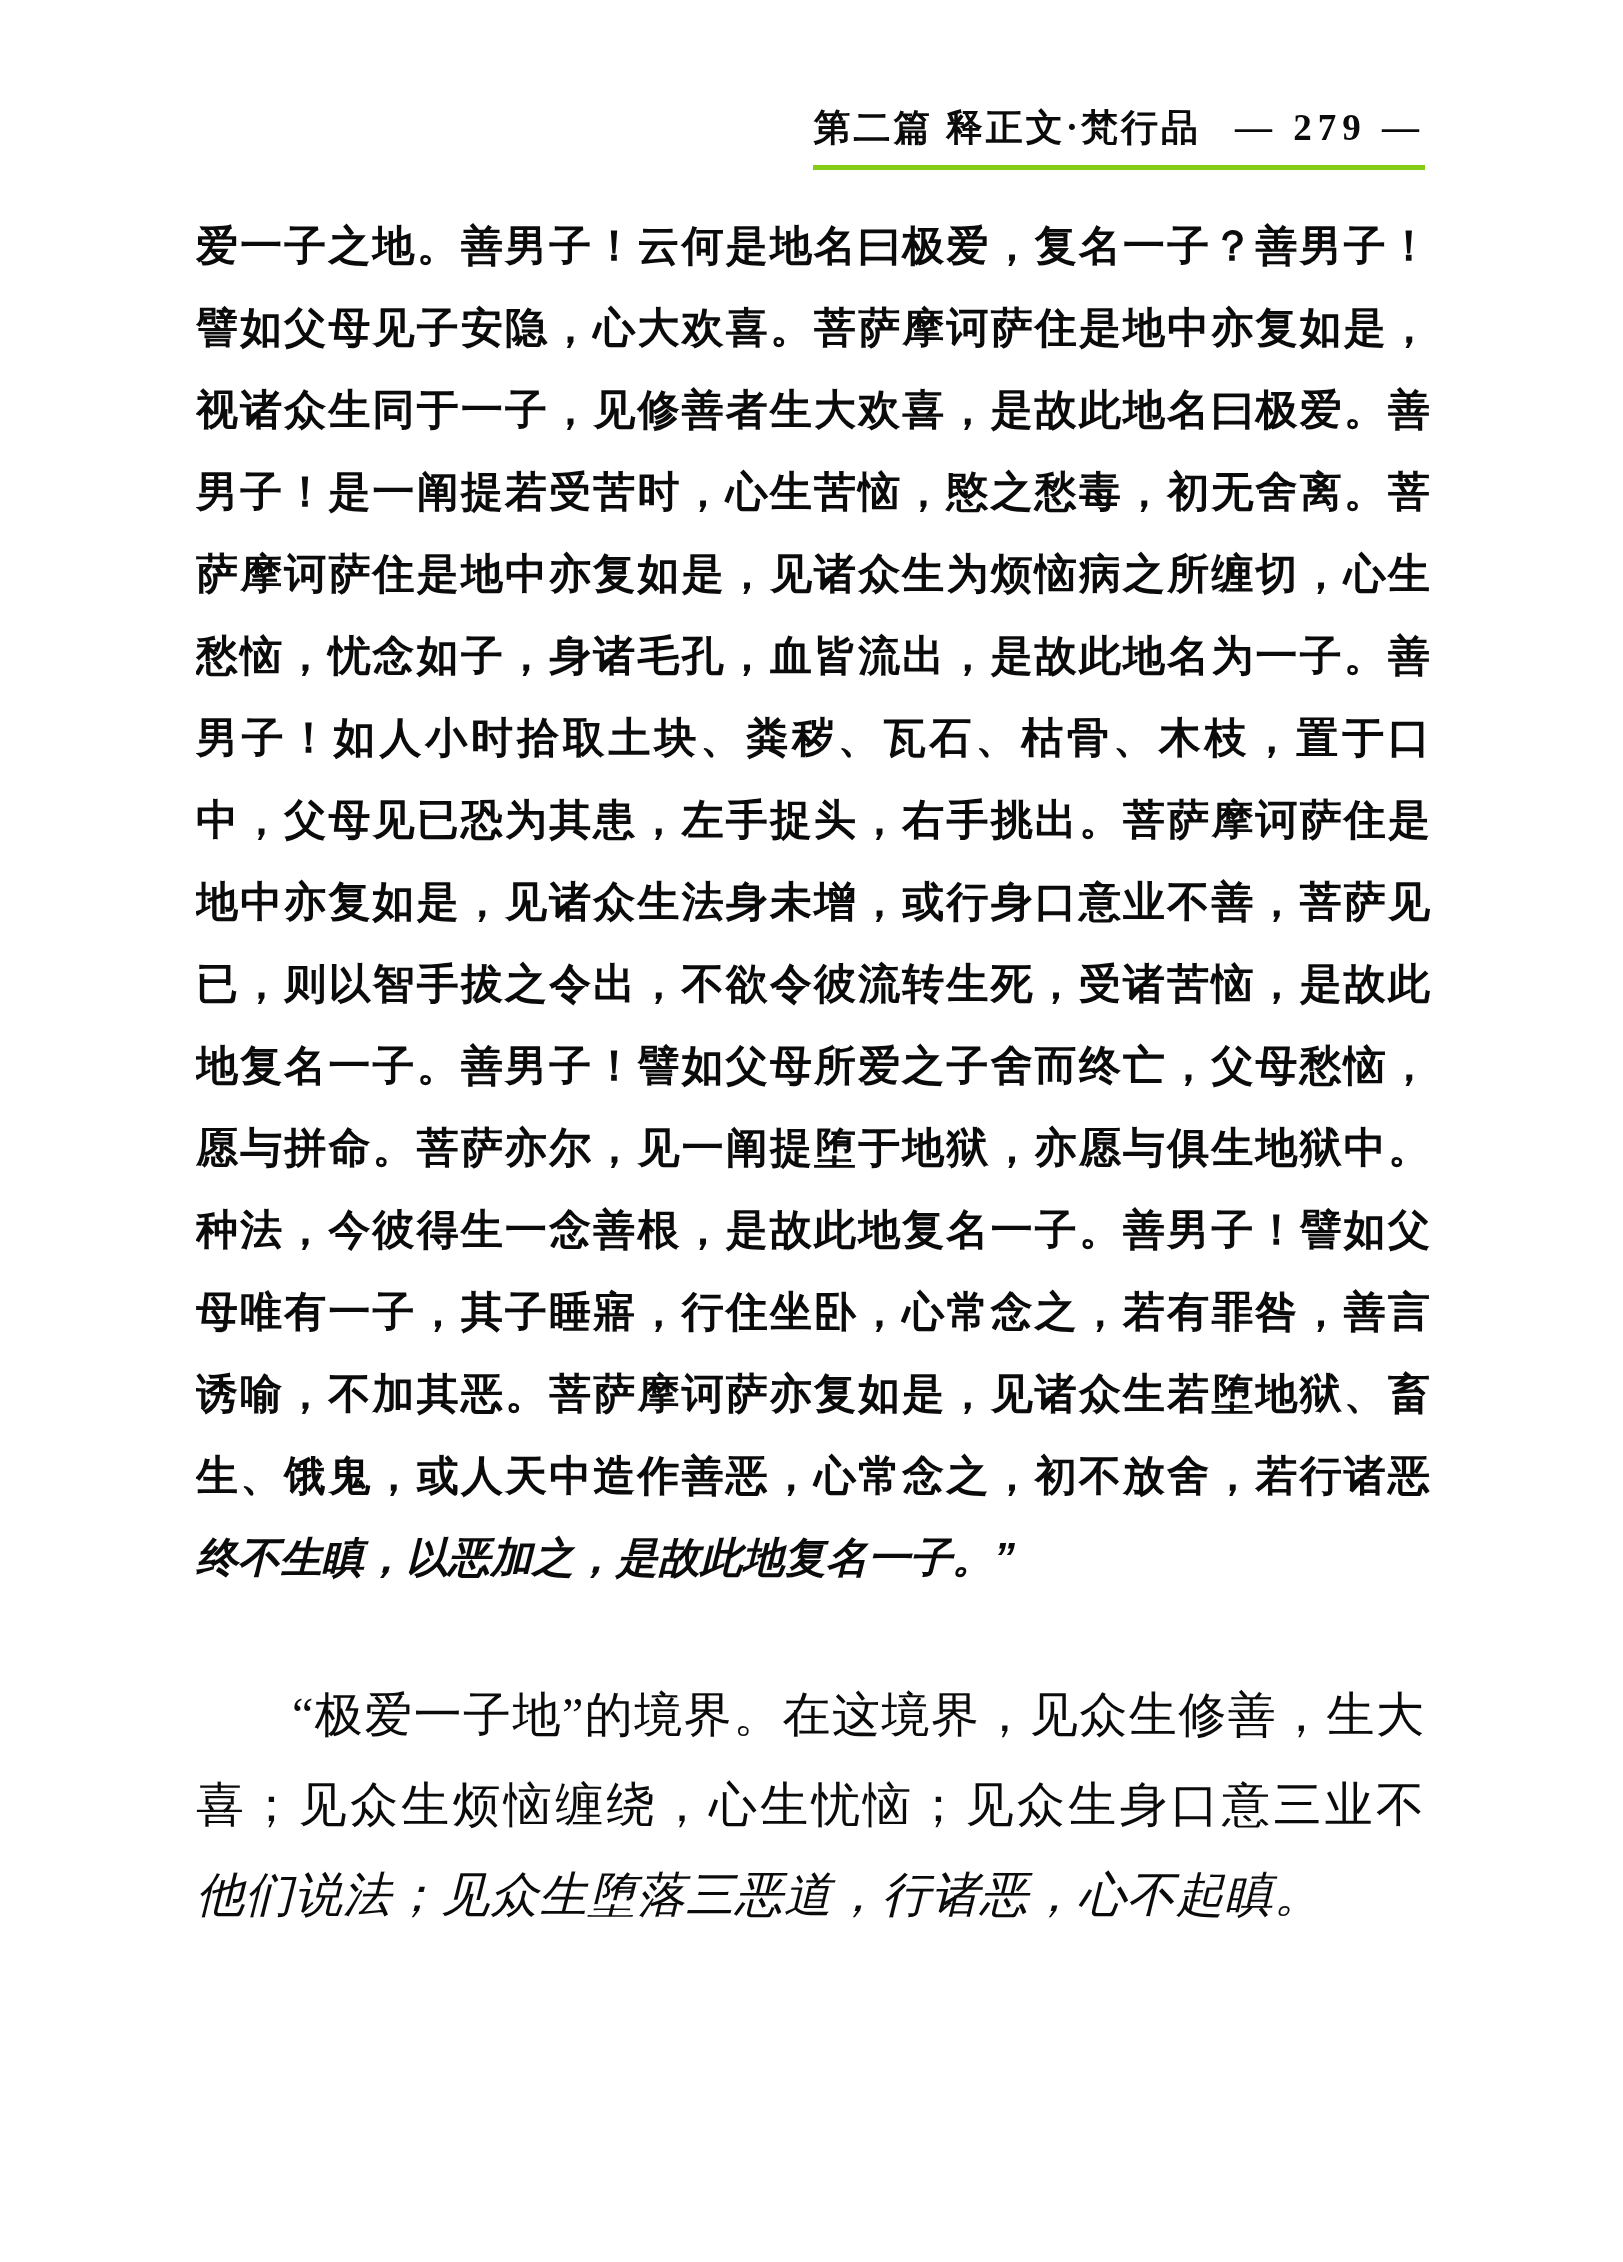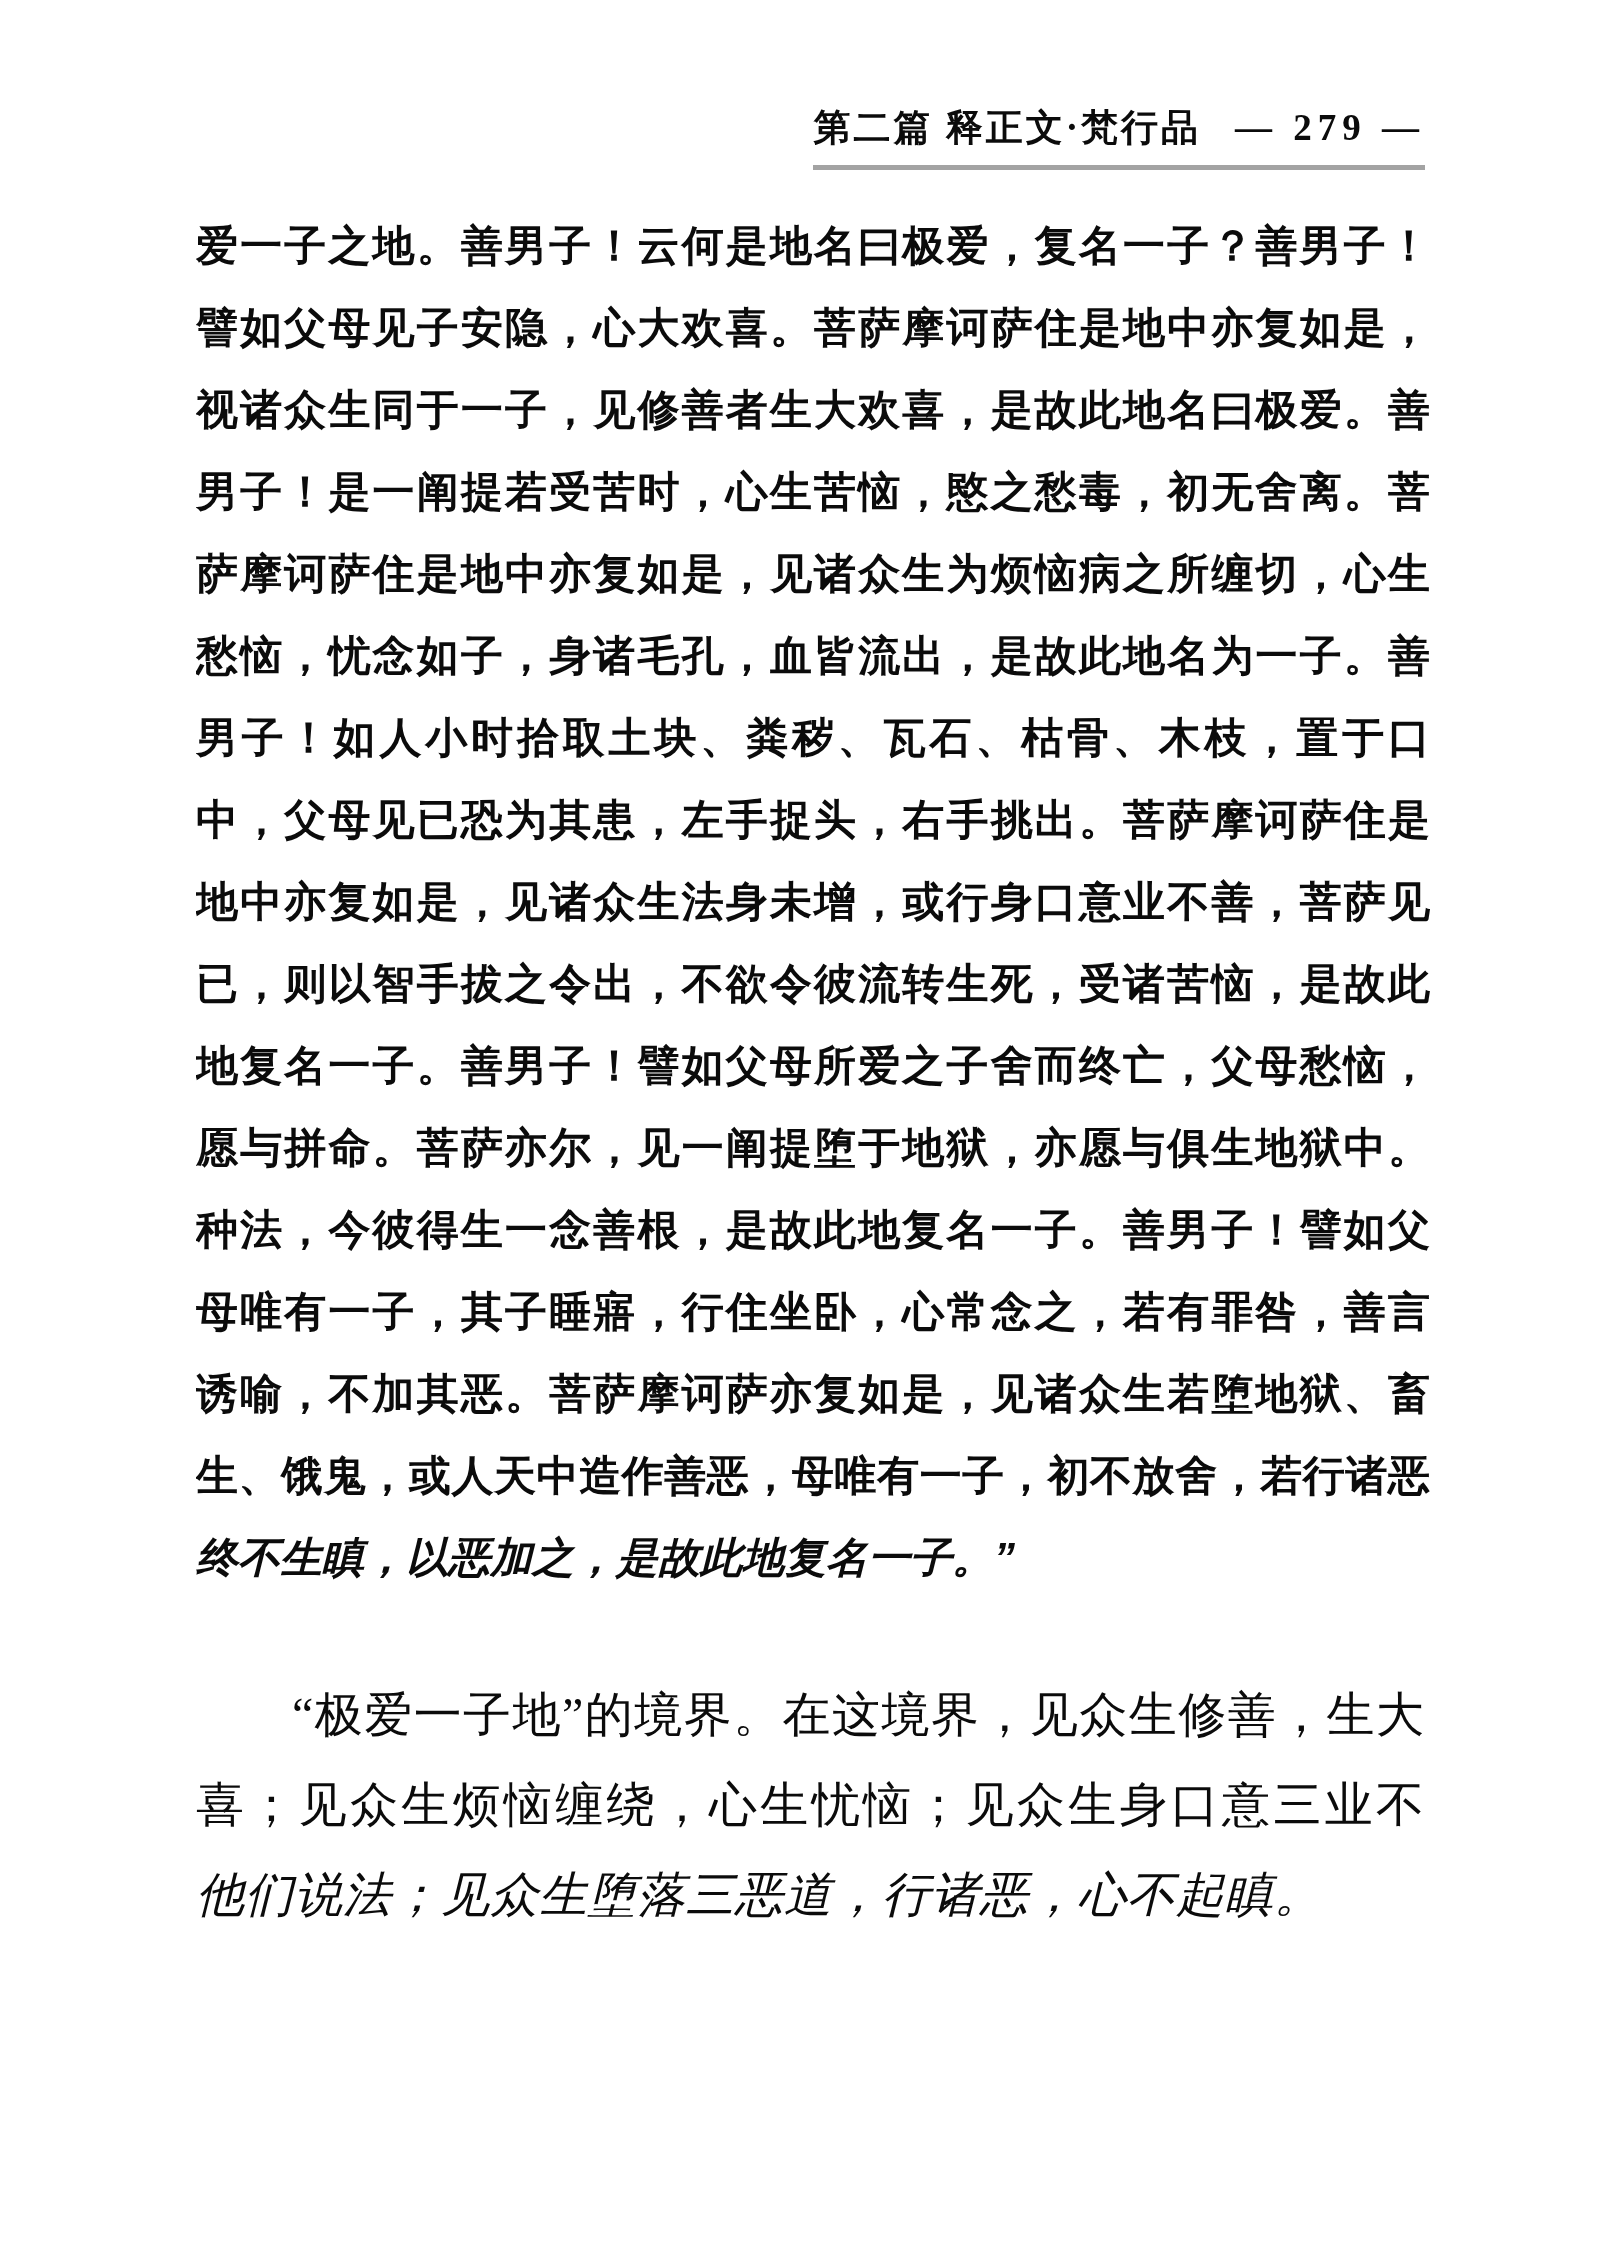--- a/index.html
+++ b/index.html
@@ -15,21 +15,21 @@
   .header {
     position:absolute;
     top:103px; right:199px;
     font-family:"Liberation Serif", serif;
     font-weight:700;
     font-size:37px;
     white-space:nowrap;
   }
   .header-inner {
     display:inline-block;
-    border-bottom:5px solid #a3a3a3;
+    border-bottom:5px solid #84cc16;
     padding-bottom:12px;
     letter-spacing:3px;
   }
   .pagenum {
     margin-left:34px;
     letter-spacing:6px;
     font-weight:700;
   }
   
   .sutra {
@@ -86,21 +86,21 @@
       <div class="cjk-line">愁恼，忧念如子，身诸毛孔，血皆流出，是故此地名为一子。善</div>
       <div class="cjk-line">男子！如人小时拾取土块、粪秽、瓦石、枯骨、木枝，置于口</div>
       <div class="cjk-line">中，父母见已恐为其患，左手捉头，右手挑出。菩萨摩诃萨住是</div>
       <div class="cjk-line">地中亦复如是，见诸众生法身未增，或行身口意业不善，菩萨见</div>
       <div class="cjk-line">已，则以智手拔之令出，不欲令彼流转生死，受诸苦恼，是故此</div>
       <div class="cjk-line">地复名一子。善男子！譬如父母所爱之子舍而终亡，父母愁恼，</div>
       <div class="cjk-line">愿与拼命。菩萨亦尔，见一阐提堕于地狱，亦愿与俱生地狱中。</div>
       <div class="cjk-line">种法，今彼得生一念善根，是故此地复名一子。善男子！譬如父</div>
       <div class="cjk-line">母唯有一子，其子睡寤，行住坐卧，心常念之，若有罪咎，善言</div>
       <div class="cjk-line">诱喻，不加其恶。菩萨摩诃萨亦复如是，见诸众生若堕地狱、畜</div>
-      <div class="cjk-line">生、饿鬼，或人天中造作善恶，母唯有一子，初不放舍，若行诸恶</div>
+      <div class="cjk-line">生、饿鬼，或人天中造作善恶，心常念之，初不放舍，若行诸恶</div>
       <div class="cjk-line">终不生瞋，以恶加之，是故此地复名一子。”</div>
     </div>
 
   <div class="shiyi">
       <div class="cjk-line">“极爱一子地”的境界。在这境界，见众生修善，生大欢</div>
       <div class="cjk-line">喜；见众生烦恼缠绕，心生忧恼；见众生身口意三业不</div>
       <div class="cjk-line">他们说法；见众生堕落三恶道，行诸恶，心不起瞋。</div>
     </div>
 
 </div>

